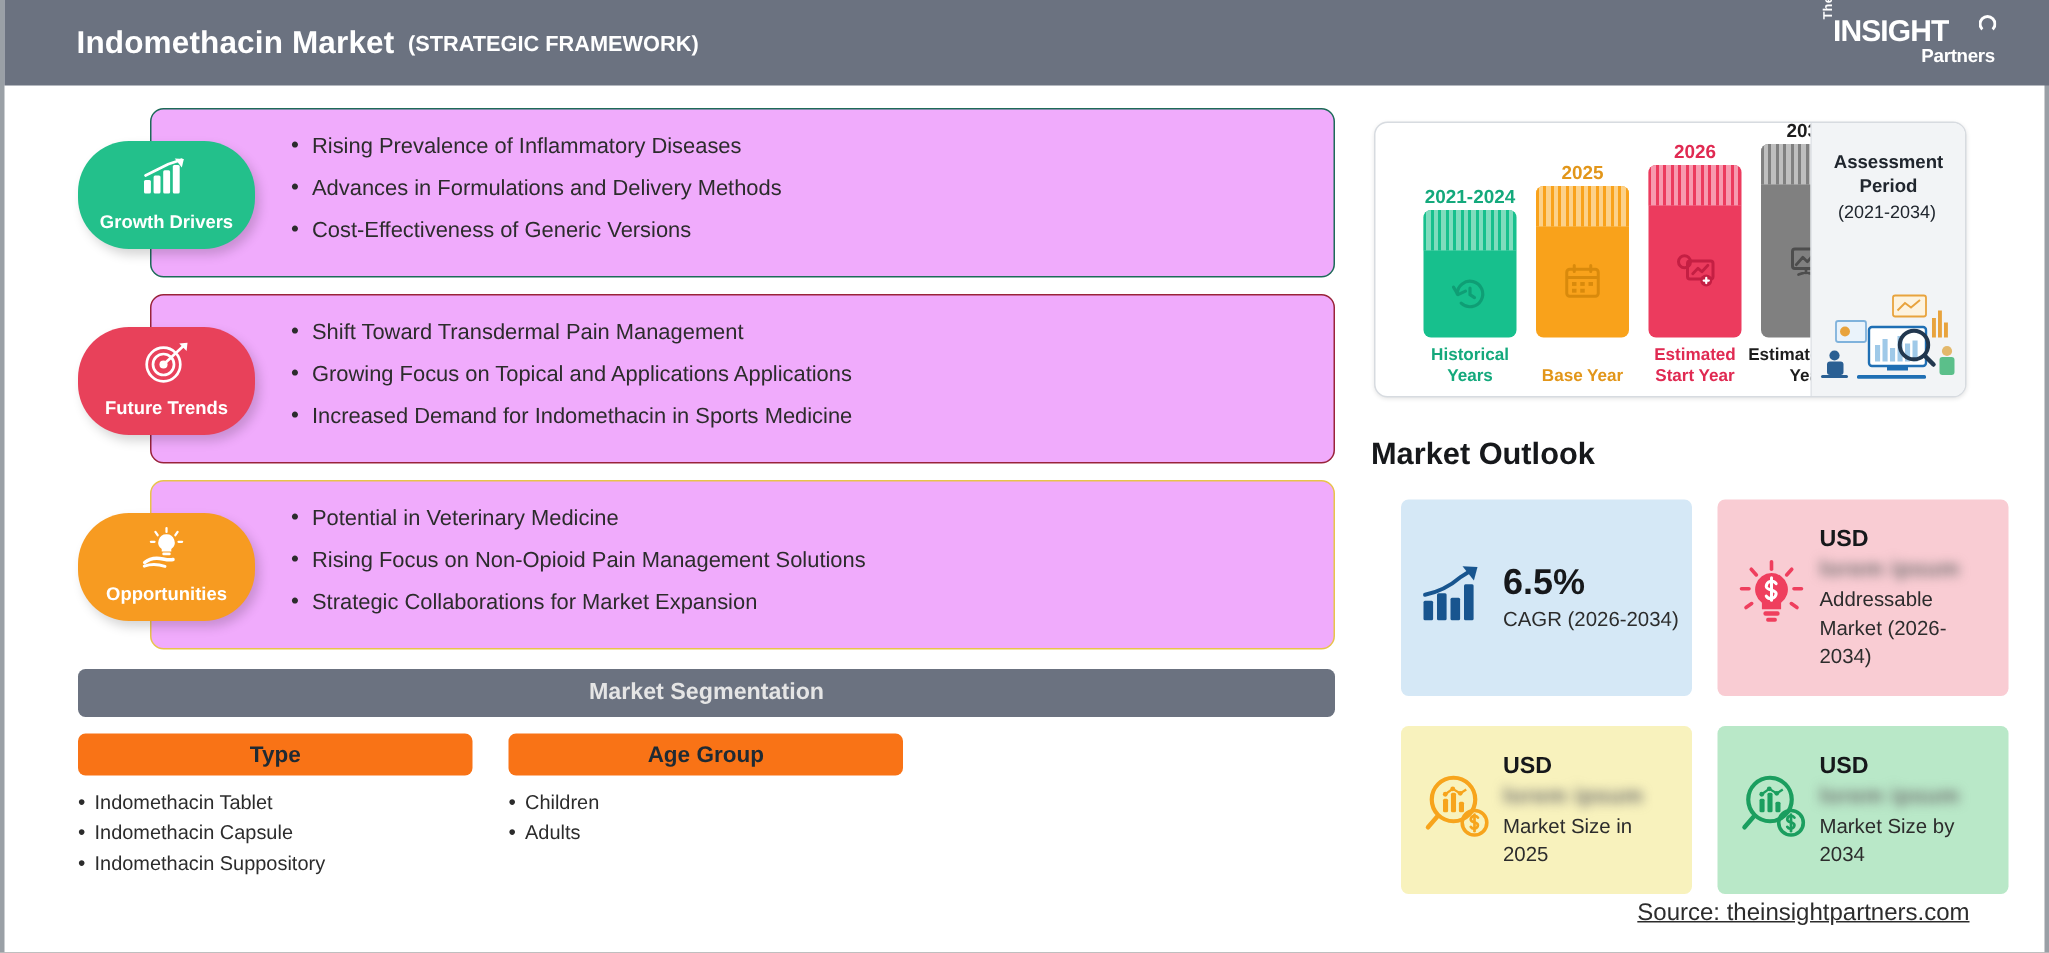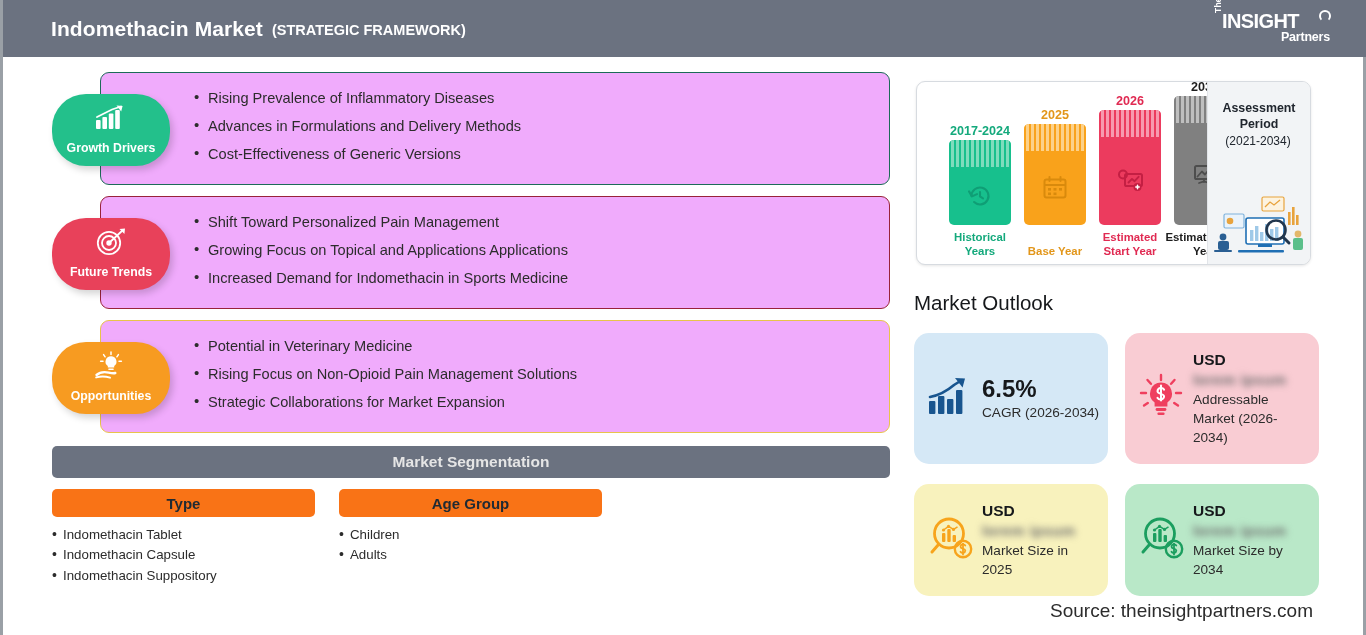--- a/index.html
+++ b/index.html
@@ -194,26 +194,27 @@
   }
   .assess .a-p {
     position: absolute; left: 0; right: 2px; top: 52px;
     text-align: center; font-size: 12px; color: #20262e;
     white-space: nowrap;
   }
 
   
   .mo-title {
     position: absolute; left: 911px; top: 291px;
-    font-size: 20.5px; font-weight: normal; color: #16181b;
+    font-size: 20.5px; font-weight: bold; color: #16181b;
   }
   .card {
     position: absolute;
-    border-radius: 15px;
+    border-radius: 5px;
     overflow: hidden;
+    margin-left: 20px;
   }
   .card.cagr  { left: 911px;  top: 333px; width: 194px; height: 131px; background: #d5e8f6; }
   .card.addr  { left: 1122px; top: 333px; width: 194px; height: 131px; background: #f9ccd3; }
   .card.size25{ left: 911px;  top: 484px; width: 194px; height: 112px; background: #f8f2bd; }
   .card.size34{ left: 1122px; top: 484px; width: 194px; height: 112px; background: #b9e8c8; }
 
   .c-icon { position: absolute; left: 13px; top: 50%; transform: translateY(-50%); }
   .card.addr   .c-icon,
   .card.size25 .c-icon,
   .card.size34 .c-icon { top: 50%; }
@@ -222,21 +223,21 @@
   .c-big { font-size: 24px; font-weight: bold; color: #16181b; line-height: 28px; }
   .c-usd { font-size: 15.5px; font-weight: bold; color: #16181b; line-height: 19px; }
   .c-sub { font-size: 13.6px; color: #2c2c2c; line-height: 19px; }
   .c-blur {
     font-size: 15px; font-weight: bold; color: #6d6d6d;
     filter: blur(3.6px); line-height: 21px;
     letter-spacing: .4px; user-select: none;
   }
   .source {
     position: absolute; right: 50px; top: 600px;
-    font-size: 19px; color: #2c2c2c; white-space: nowrap;
+    font-size: 16px; color: #2c2c2c; white-space: nowrap; text-decoration: underline;
   }
 </style>
 </head>
 <body>
 
 <div id="page">
 
   <div class="header">
     <span class="hdr-title">Indomethacin Market</span>
     <span class="hdr-sub">(STRATEGIC FRAMEWORK)</span>
@@ -264,21 +265,21 @@
         <rect x="21.2" y="5" width="4.6" height="19" rx="1" fill="#fff"></rect>
         <path d="M3 12 L11 8 L18 4.5 L27 1.5" stroke="#fff" stroke-width="1.8" fill="none" stroke-linecap="round"></path>
         <path d="M22.5 0.6 L28.6 1 L27.2 6.6 Z" fill="#fff"></path>
       </svg>
     </span>
     <span class="b-label">Growth Drivers</span>
   </div>
 
   <div class="panel trends">
     <ul class="bullets">
-      <li>Shift Toward Personalized Pain Management</li>
+      <li>Shift Toward Transdermal Pain Management</li>
       <li>Growing Focus on Topical and Applications Applications</li>
       <li>Increased Demand for Indomethacin in Sports Medicine</li>
     </ul>
   </div>
   <div class="badge trends">
     <span class="b-icon">
       <svg width="32" height="28" viewBox="0 0 32 28">
         <circle cx="14" cy="15" r="11.2" stroke="#fff" stroke-width="1.8" fill="none"></circle>
         <circle cx="14" cy="15" r="7" stroke="#fff" stroke-width="1.8" fill="none"></circle>
         <circle cx="14" cy="15" r="2.7" fill="#fff"></circle>
@@ -331,21 +332,21 @@
     <ul class="seg-list">
       <li>Children</li>
       <li>Adults</li>
     </ul>
   </div>
 
   <div class="timeline">
     <div class="tl-bars">
 
       <div class="tl-item" style="left:32px;">
-        <span class="yr" style="bottom:120px;color:#14a97c;">2017-2024</span>
+        <span class="yr" style="bottom:120px;color:#14a97c;">2021-2024</span>
         <div class="tl-bar" style="bottom:33px; height:85px; background:#17c08d;">
           <div class="tl-stripe" style="background:#7fdcbd;background-image:repeating-linear-gradient(90deg,#17c08d 0 2px,transparent 2px 5px);"></div>
           <div class="tl-solid">
             <svg width="26" height="26" viewBox="0 0 26 26">
               <path d="M4.5 13 a8.5 8.5 0 1 1 2.6 6.1" stroke="#0f9e75" stroke-width="2.1" fill="none" stroke-linecap="round"></path>
               <path d="M2 8.4 l3 5 l5-2.3" stroke="#0f9e75" stroke-width="2.1" fill="none" stroke-linecap="round" stroke-linejoin="round"></path>
               <path d="M13 9 v4.4 l3 2" stroke="#0f9e75" stroke-width="2.1" fill="none" stroke-linecap="round"></path>
             </svg>
           </div>
         </div>

